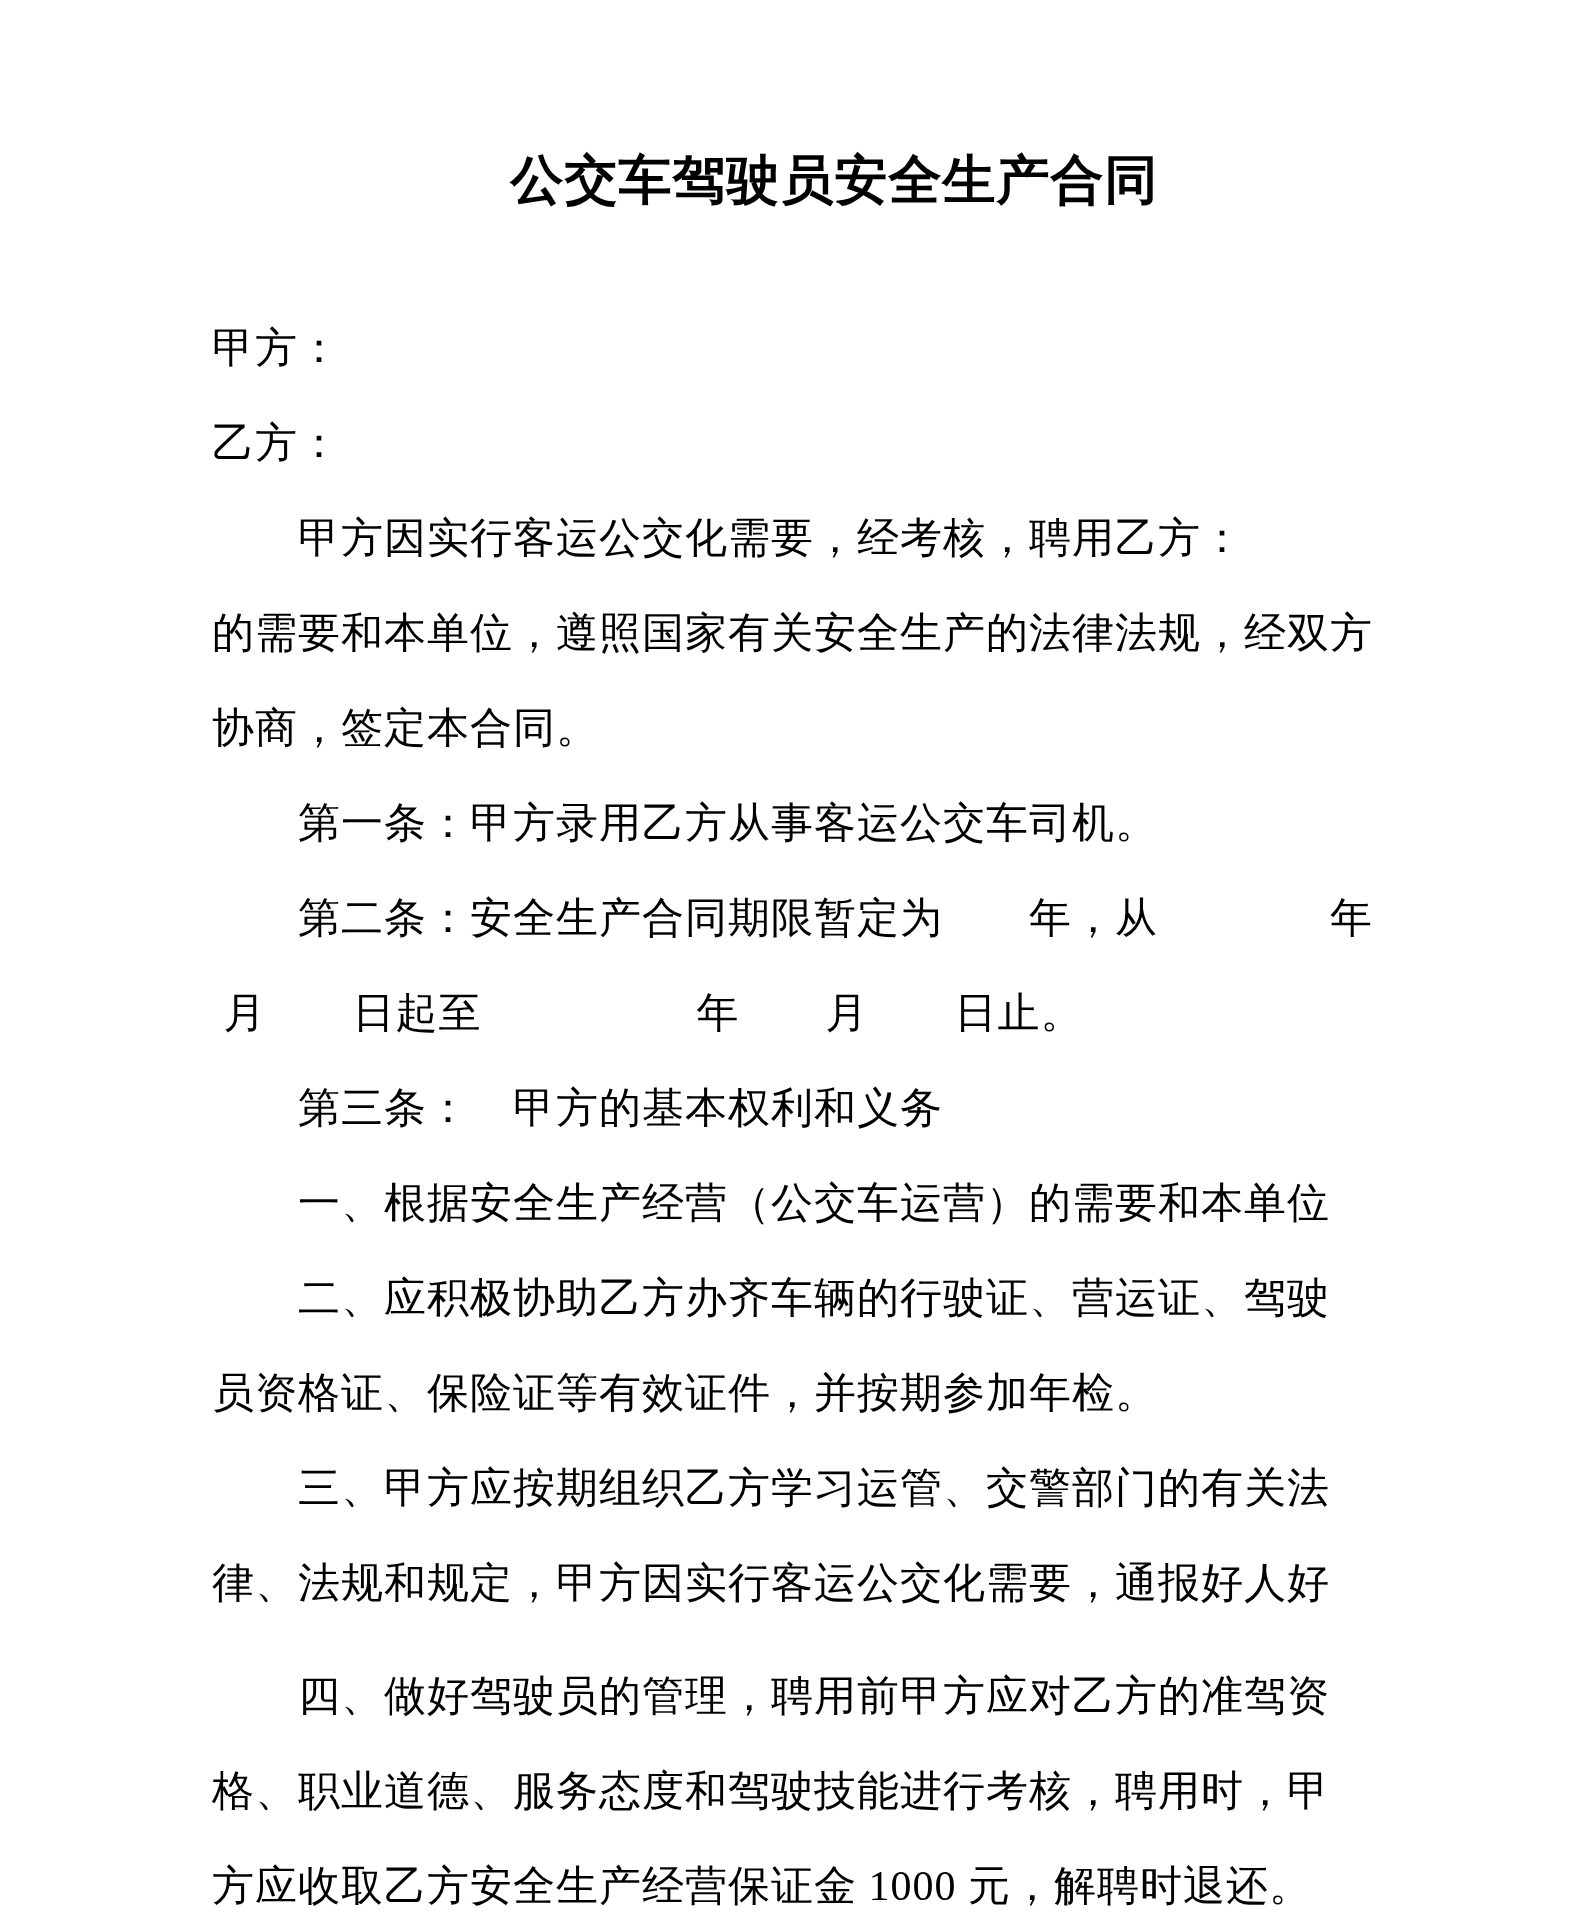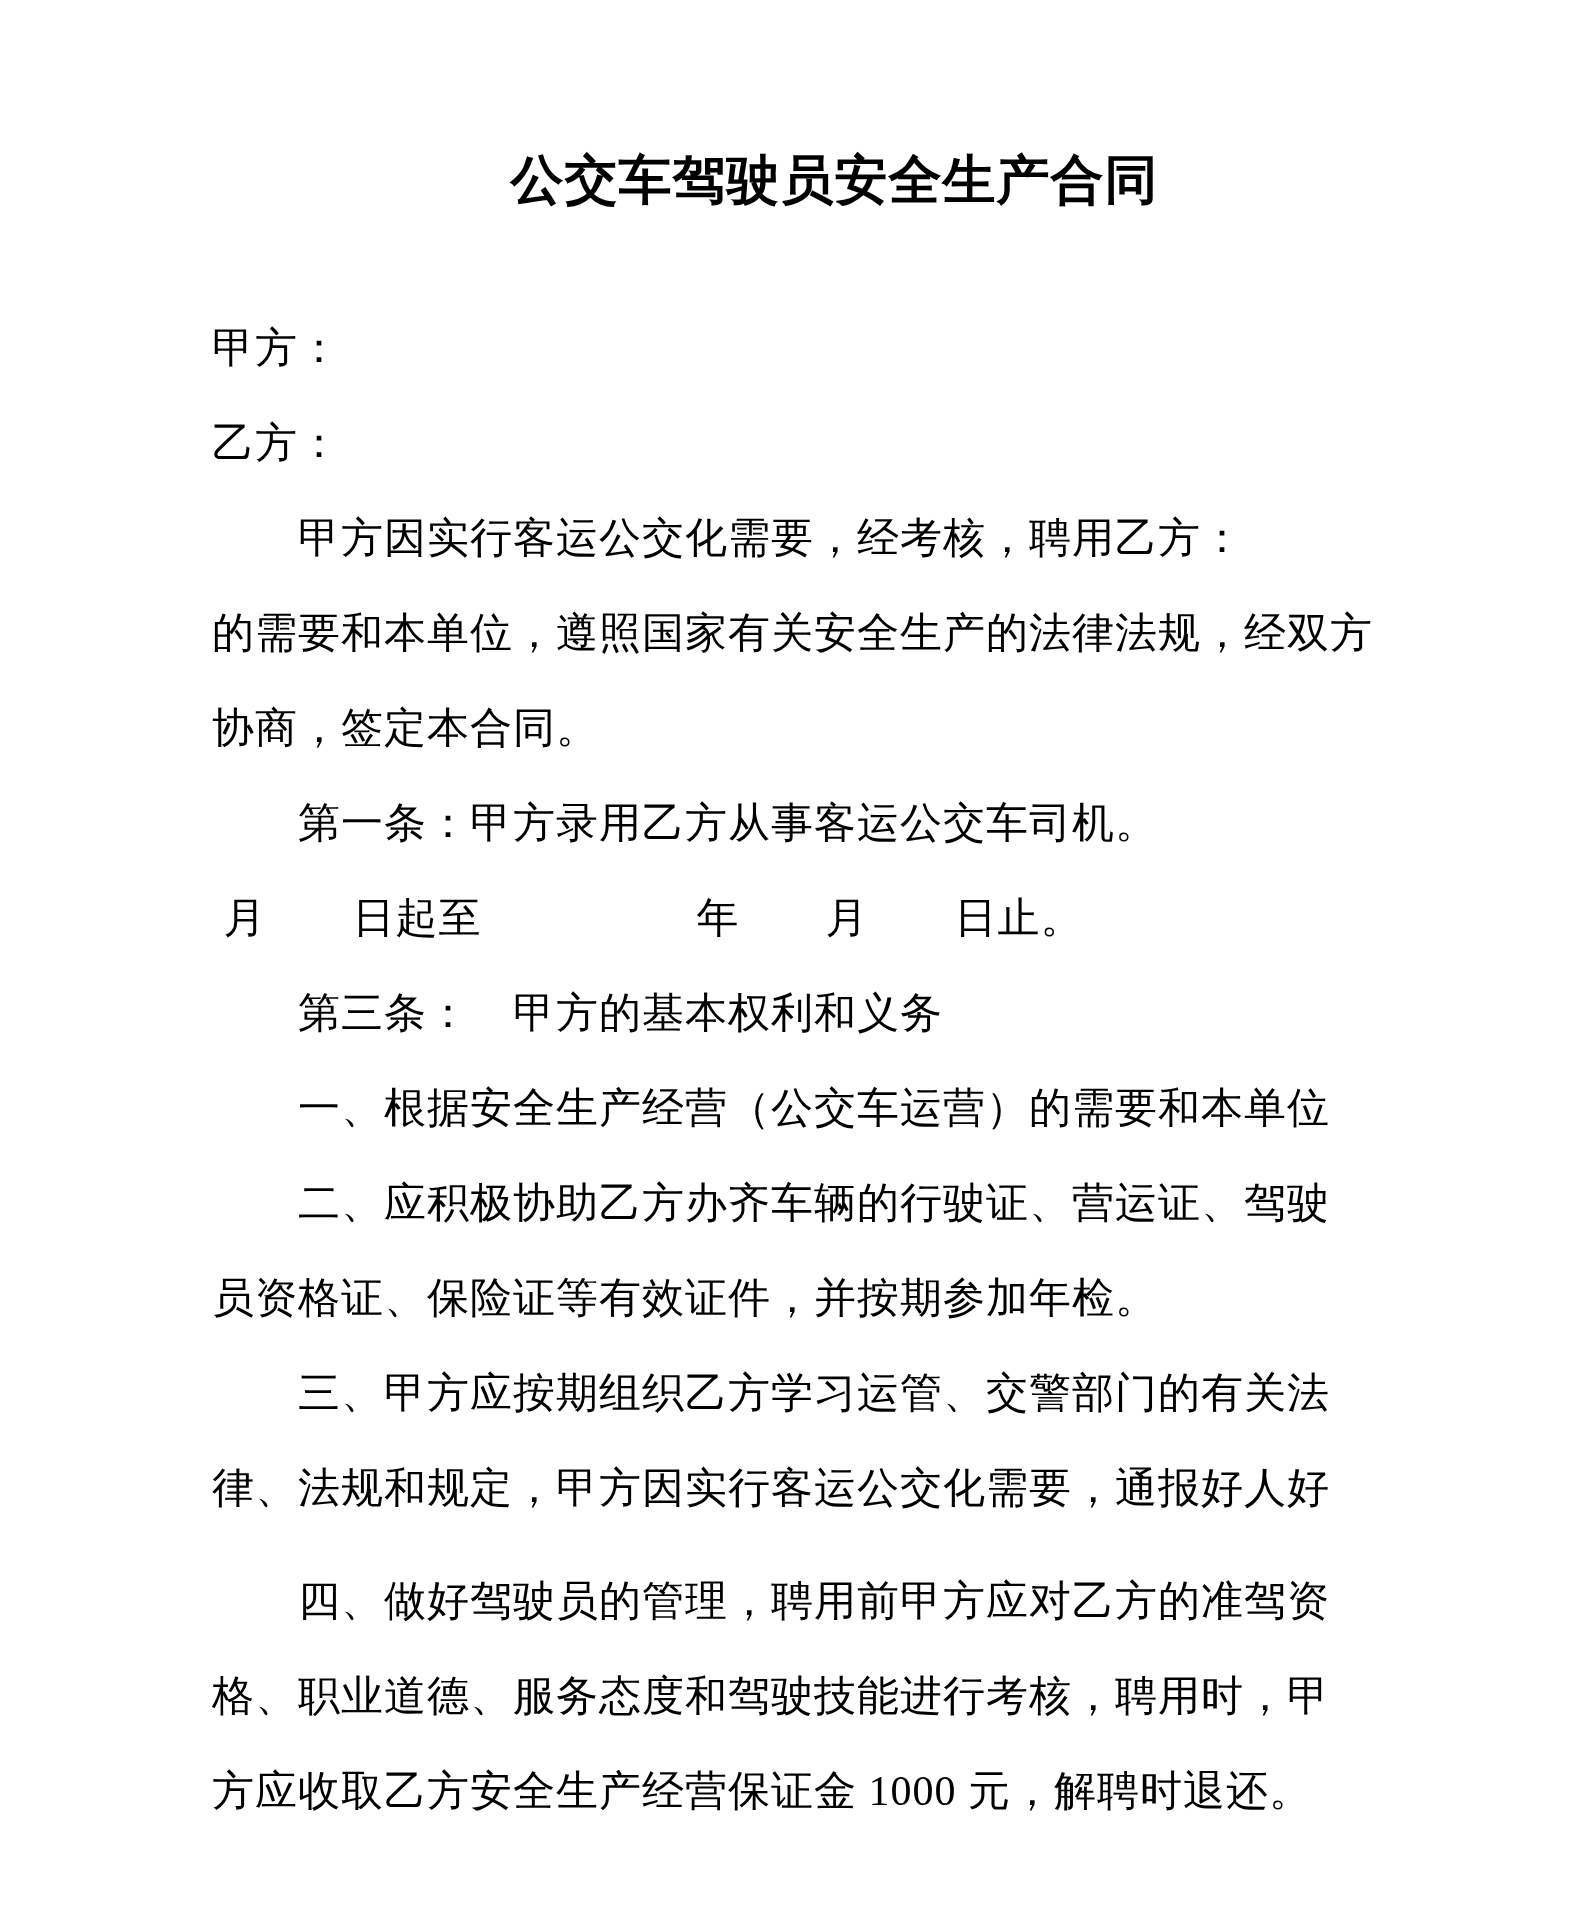--- a/index.html
+++ b/index.html
@@ -51,20 +51,21 @@
 <div class="page">
   <h1 class="doc-title">公交车驾驶员安全生产合同</h1>
 
   <div class="content">
     <p>甲方：</p>
     <p>乙方：</p>
     <p>　　甲方因实行客运公交化需要，经考核，聘用乙方：</p>
     <p>的需要和本单位，遵照国家有关安全生产的法律法规，经双方</p>
     <p>协商，签定本合同。</p>
     <p>　　第一条：甲方录用乙方从事客运公交车司机。</p>
+    <p>　　第二条：安全生产合同期限暂定为　　年，从　　　　年</p>
     <p>&nbsp;月　　日起至　　　　　年　　月　　日止。</p>
     <p>　　第三条：　甲方的基本权利和义务</p>
     <p>　　一、根据安全生产经营（公交车运营）的需要和本单位</p>
     <p>　　二、应积极协助乙方办齐车辆的行驶证、营运证、驾驶</p>
     <p>员资格证、保险证等有效证件，并按期参加年检。</p>
     <p>　　三、甲方应按期组织乙方学习运管、交警部门的有关法</p>
     <p>律、法规和规定，甲方因实行客运公交化需要，通报好人好</p>
     <p class="para-gap">　　四、做好驾驶员的管理，聘用前甲方应对乙方的准驾资</p>
     <p>格、职业道德、服务态度和驾驶技能进行考核，聘用时，甲</p>
     <p>方应收取乙方安全生产经营保证金 1000 元，解聘时退还。</p>

